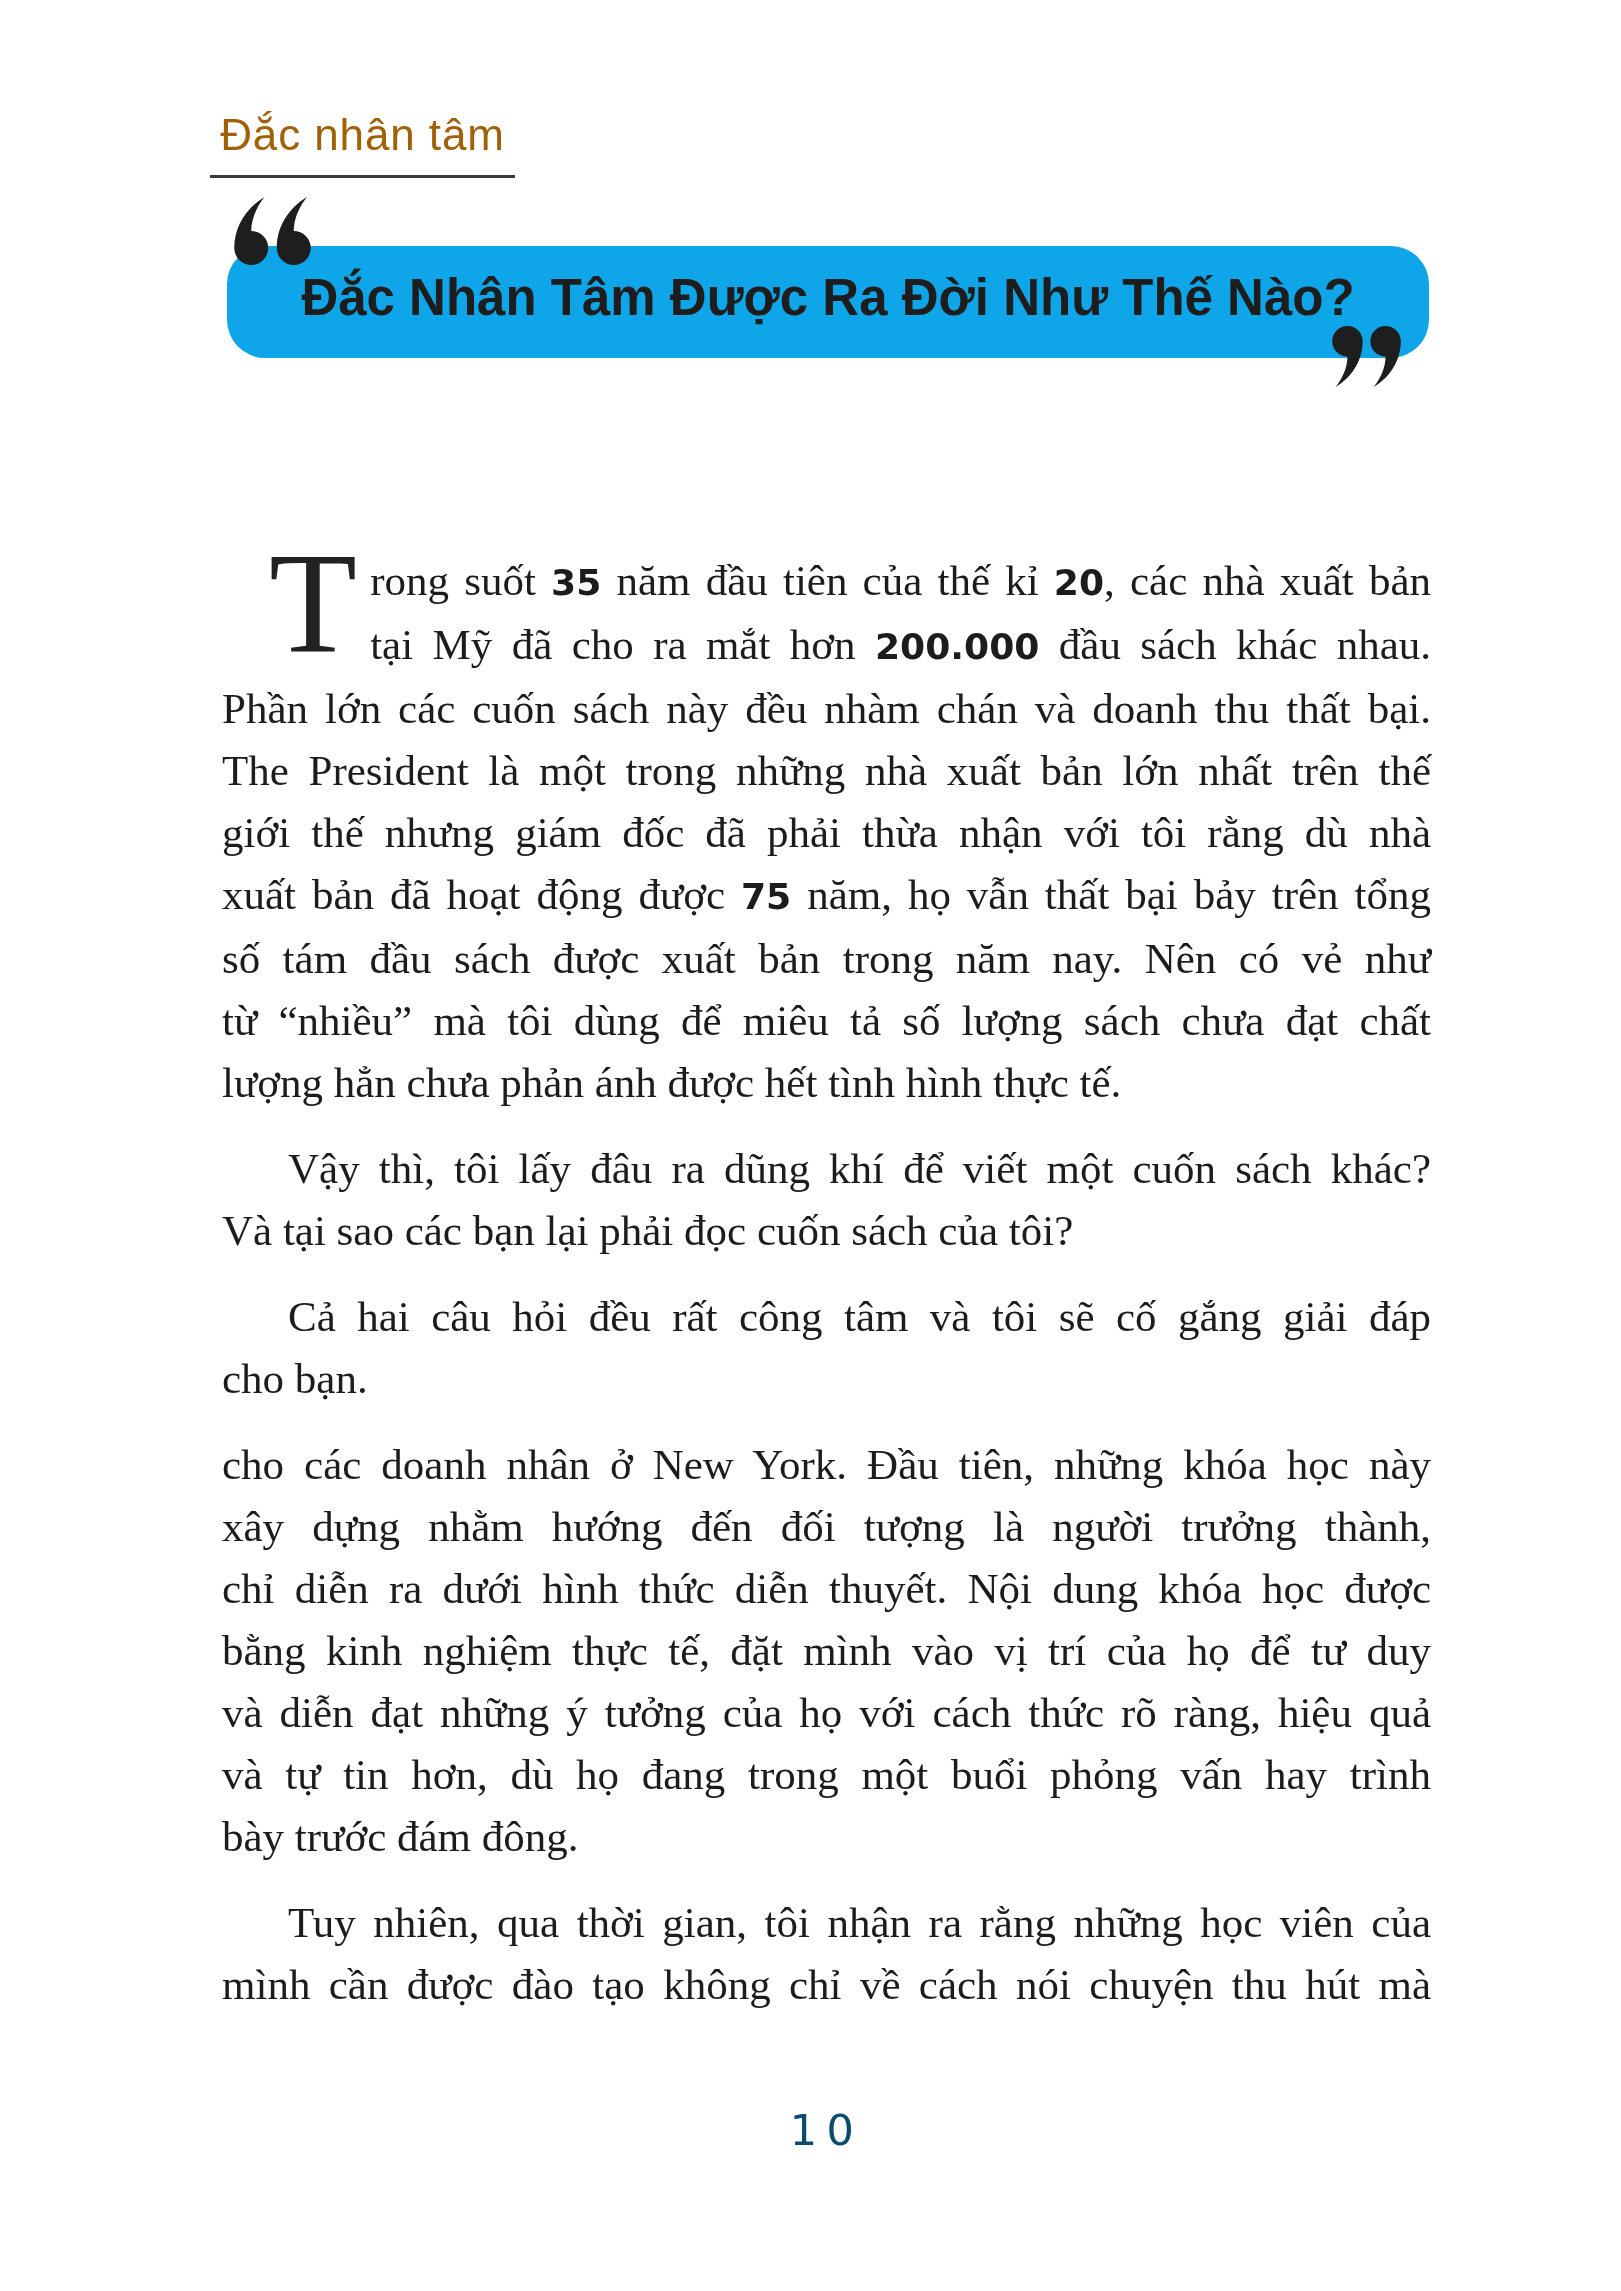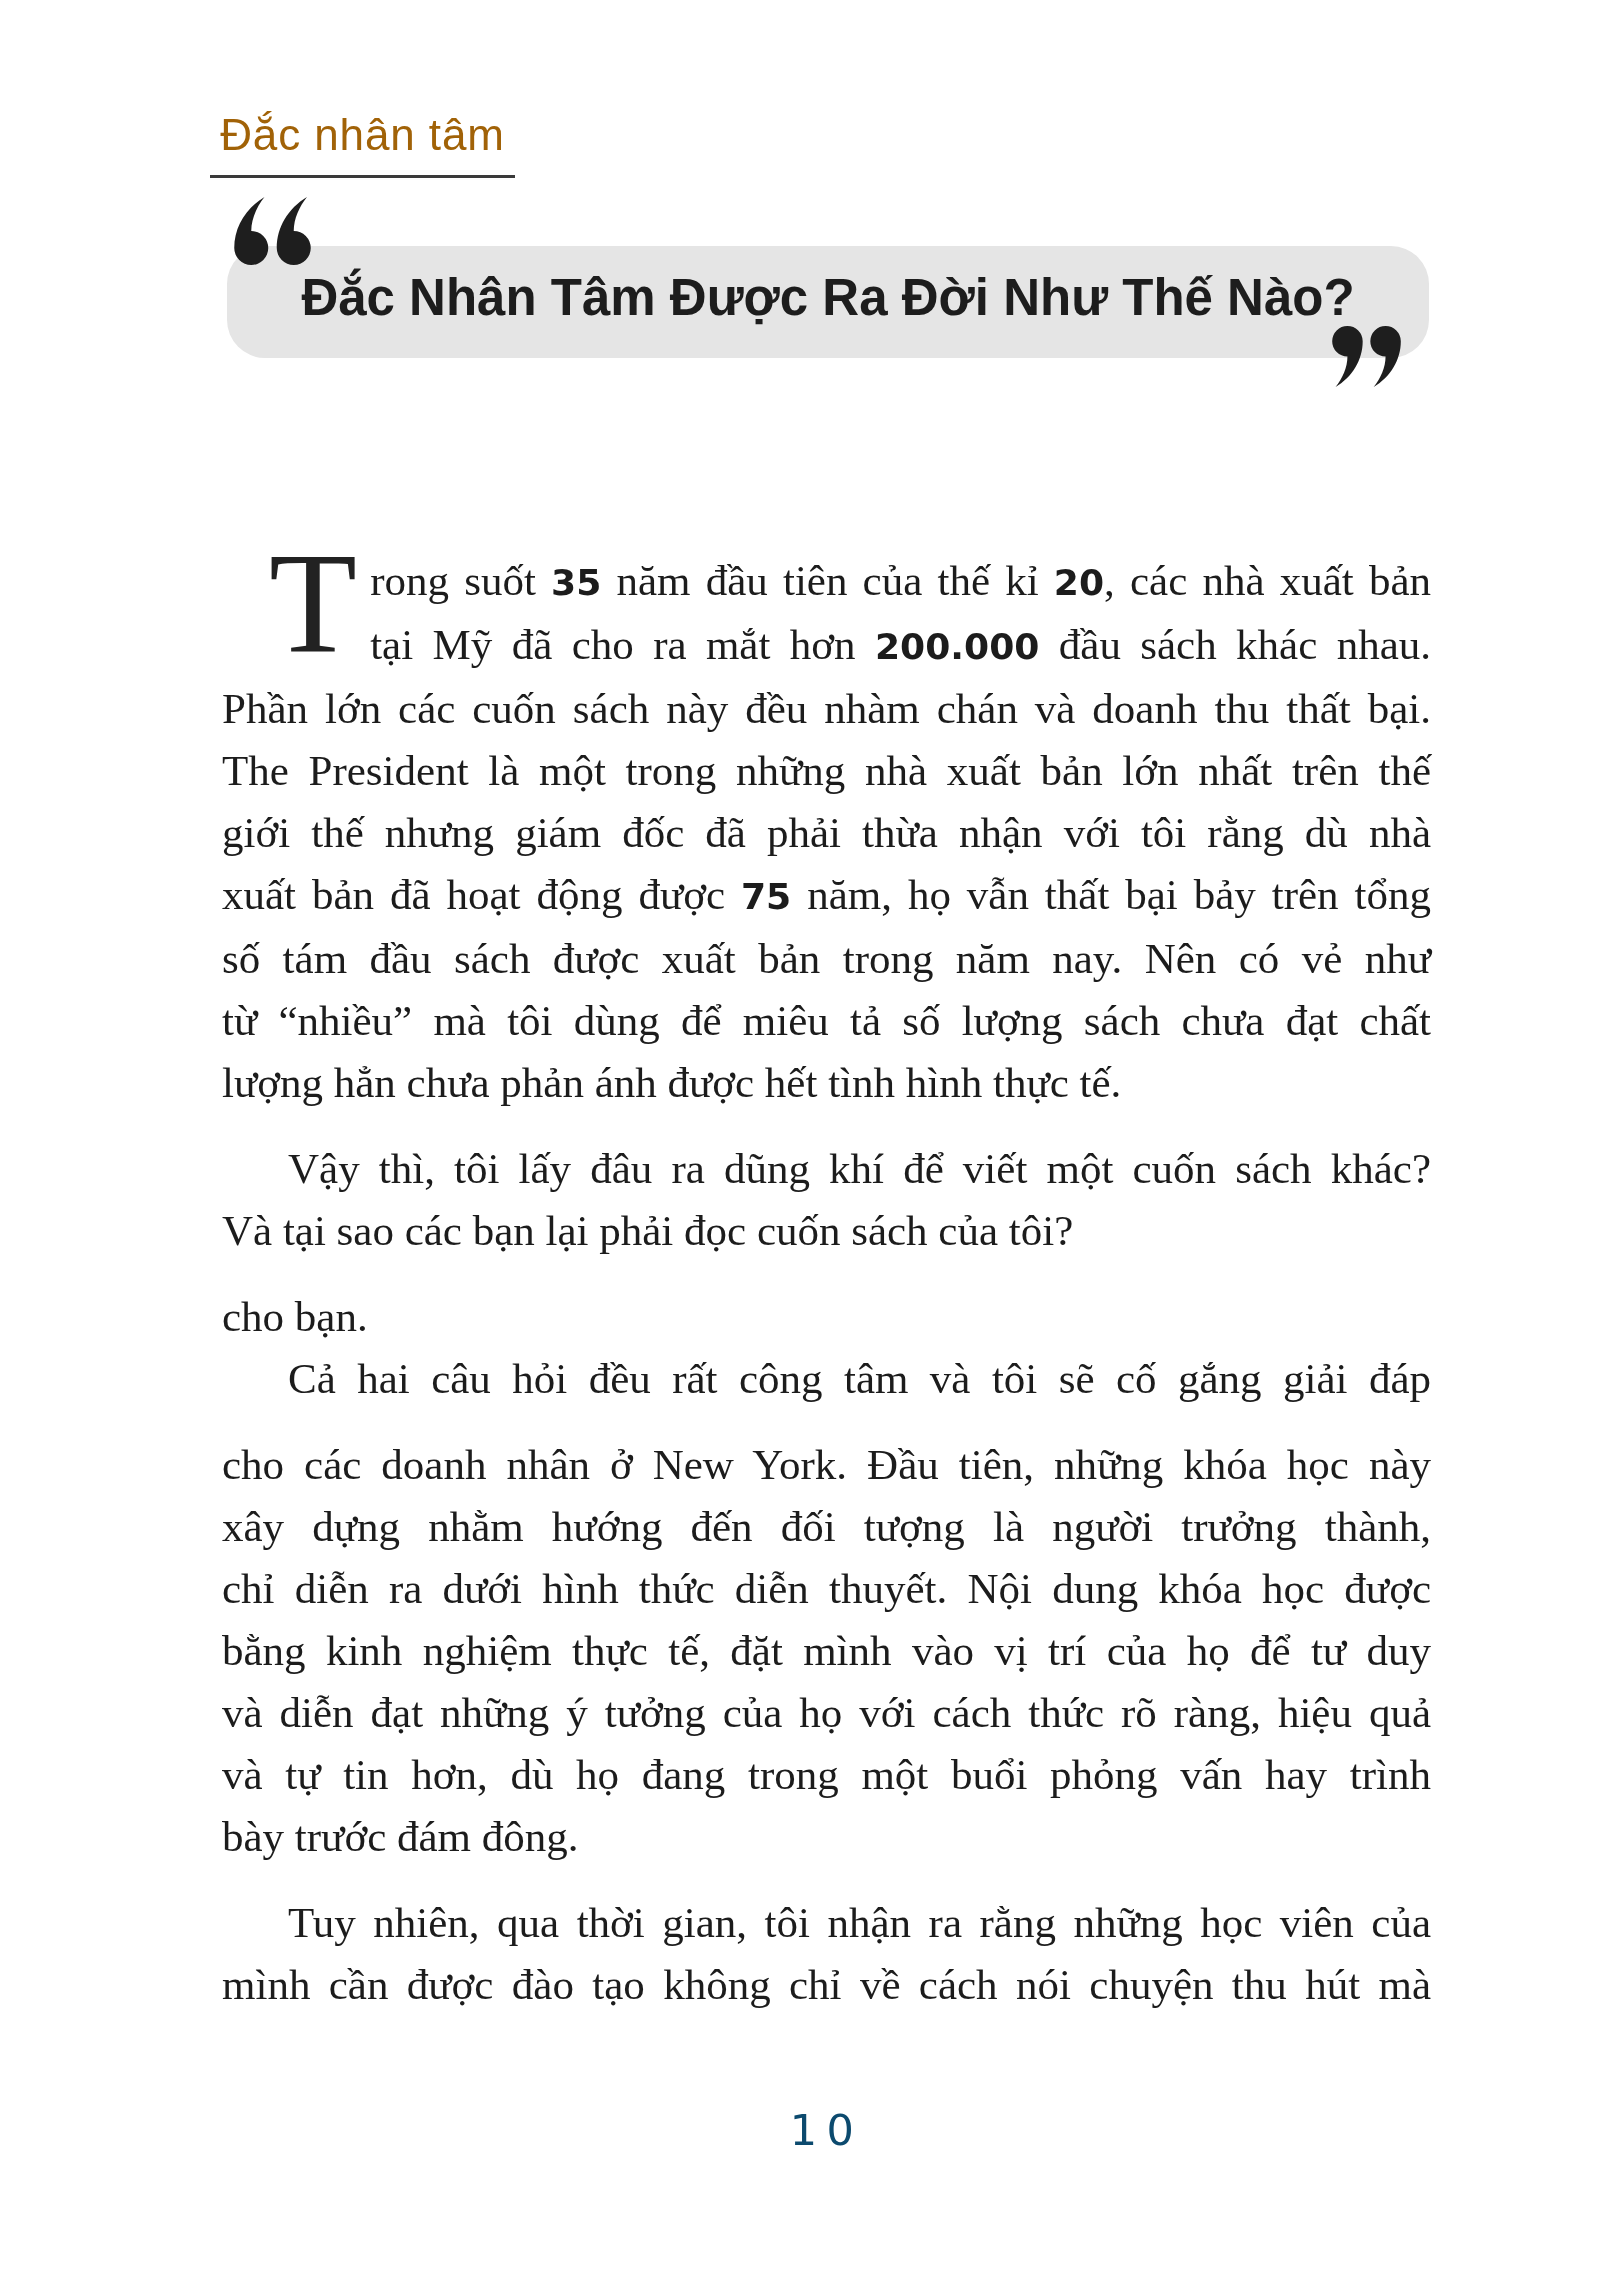--- a/index.html
+++ b/index.html
@@ -26,21 +26,21 @@
     color: #a16207;
     white-space: nowrap;
   }
   
   .banner {
     position: absolute;
     left: 227px;
     top: 246px;
     width: 1202px;
     height: 112px;
-    background: #e5e5e5;
+    background: #0ea5e9;
     border-radius: 38px;
     display: flex;
     align-items: center;
     justify-content: center;
   }
   .banner-title {
     font-family: "Liberation Sans", sans-serif;
     font-weight: bold;
     font-size: 51px;
     letter-spacing: 0px;
@@ -149,22 +149,22 @@
         <div class="line">xuất bản đã hoạt động được <span class="num">75</span> năm, họ vẫn thất bại bảy trên tổng</div>
         <div class="line">số tám đầu sách được xuất bản trong năm nay. Nên có vẻ như</div>
         <div class="line">từ “nhiều” mà tôi dùng để miêu tả số lượng sách chưa đạt chất</div>
         <div class="line last">lượng hẳn chưa phản ánh được hết tình hình thực tế.</div>
       </div>
       <div class="para">
         <div class="line indent">Vậy thì, tôi lấy đâu ra dũng khí để viết một cuốn sách khác?</div>
         <div class="line last">Và tại sao các bạn lại phải đọc cuốn sách của tôi?</div>
       </div>
       <div class="para">
+        <div class="line indent">Cả hai câu hỏi đều rất công tâm và tôi sẽ cố gắng giải đáp</div>
         <div class="line last">cho bạn.</div>
-        <div class="line indent">Cả hai câu hỏi đều rất công tâm và tôi sẽ cố gắng giải đáp</div>
       </div>
       <div class="para">
         <div class="line">cho các doanh nhân ở New York. Đầu tiên, những khóa học này</div>
         <div class="line">xây dựng nhằm hướng đến đối tượng là người trưởng thành,</div>
         <div class="line">chỉ diễn ra dưới hình thức diễn thuyết. Nội dung khóa học được</div>
         <div class="line">bằng kinh nghiệm thực tế, đặt mình vào vị trí của họ để tư duy</div>
         <div class="line">và diễn đạt những ý tưởng của họ với cách thức rõ ràng, hiệu quả</div>
         <div class="line">và tự tin hơn, dù họ đang trong một buổi phỏng vấn hay trình</div>
         <div class="line last">bày trước đám đông.</div>
       </div>

